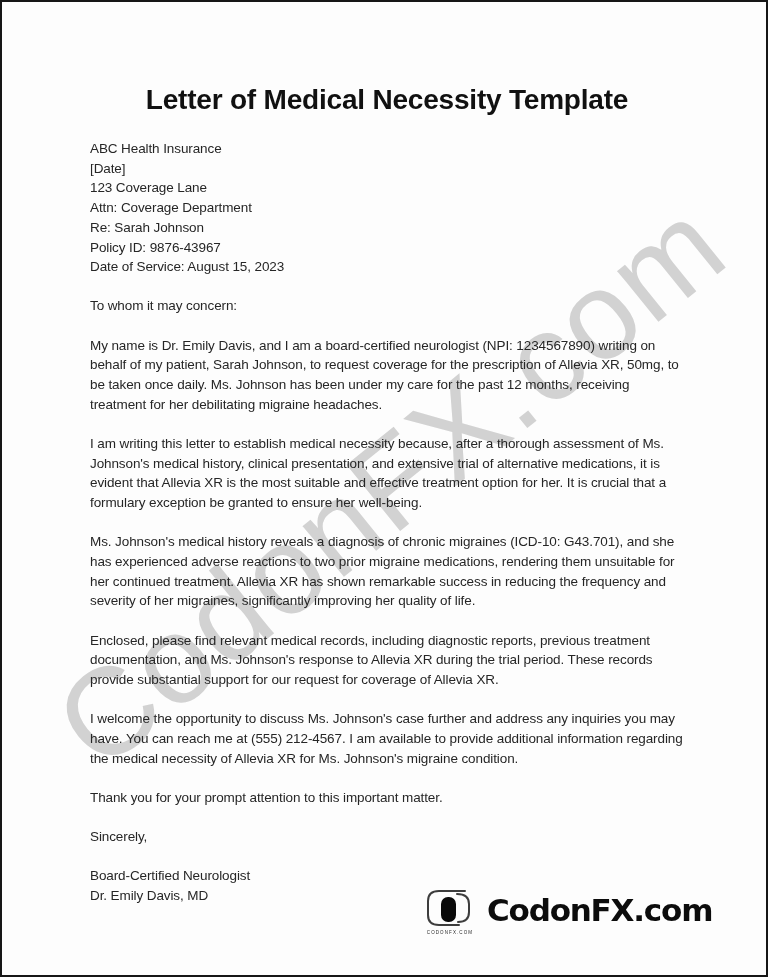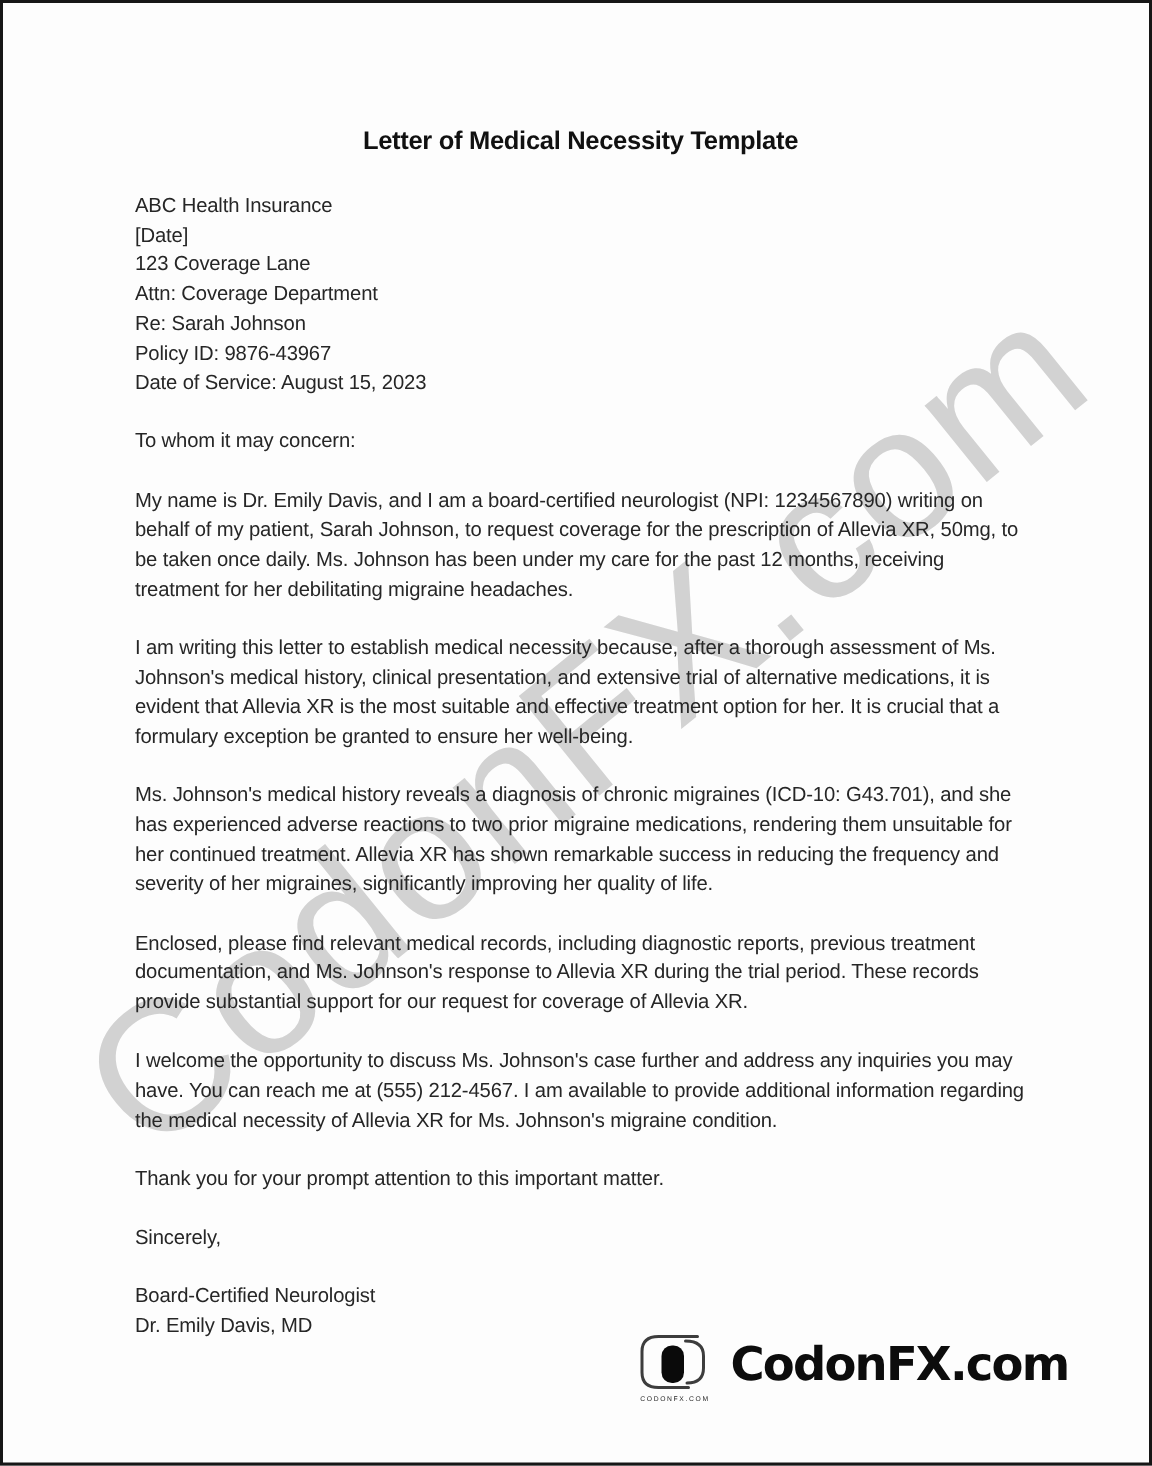--- a/index.html
+++ b/index.html
@@ -32,21 +32,21 @@
   .content {
     position: absolute;
     left: 88px;
     top: 0;
     width: 594px;
     z-index: 2;
   }
   .title {
     margin: 82px 0 0 0;
     text-align: center;
-    font-size: 17px;
+    font-size: 28px;
     font-weight: bold;
     letter-spacing: -0.2px;
     color: #111;
   }
   .addr {
     margin-top: 23px;
     font-size: 13.5px;
     line-height: 19.7px;
     letter-spacing: -0.1px;
   }

